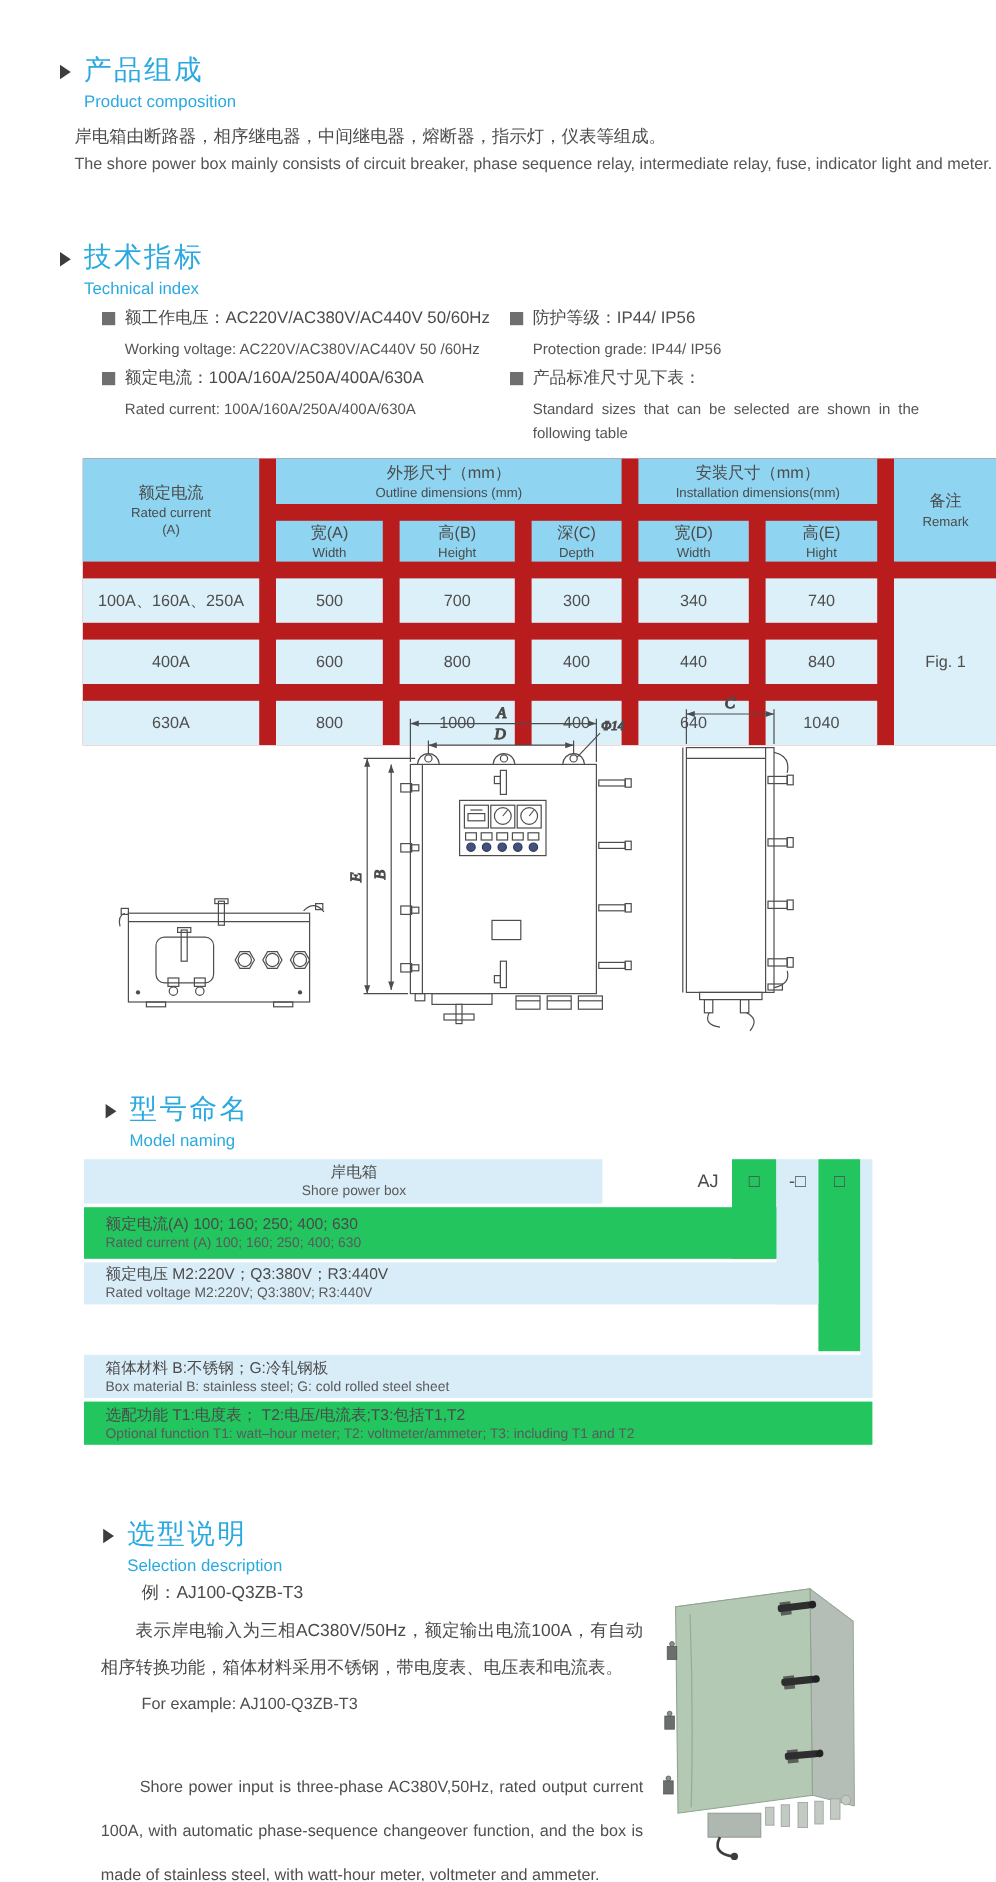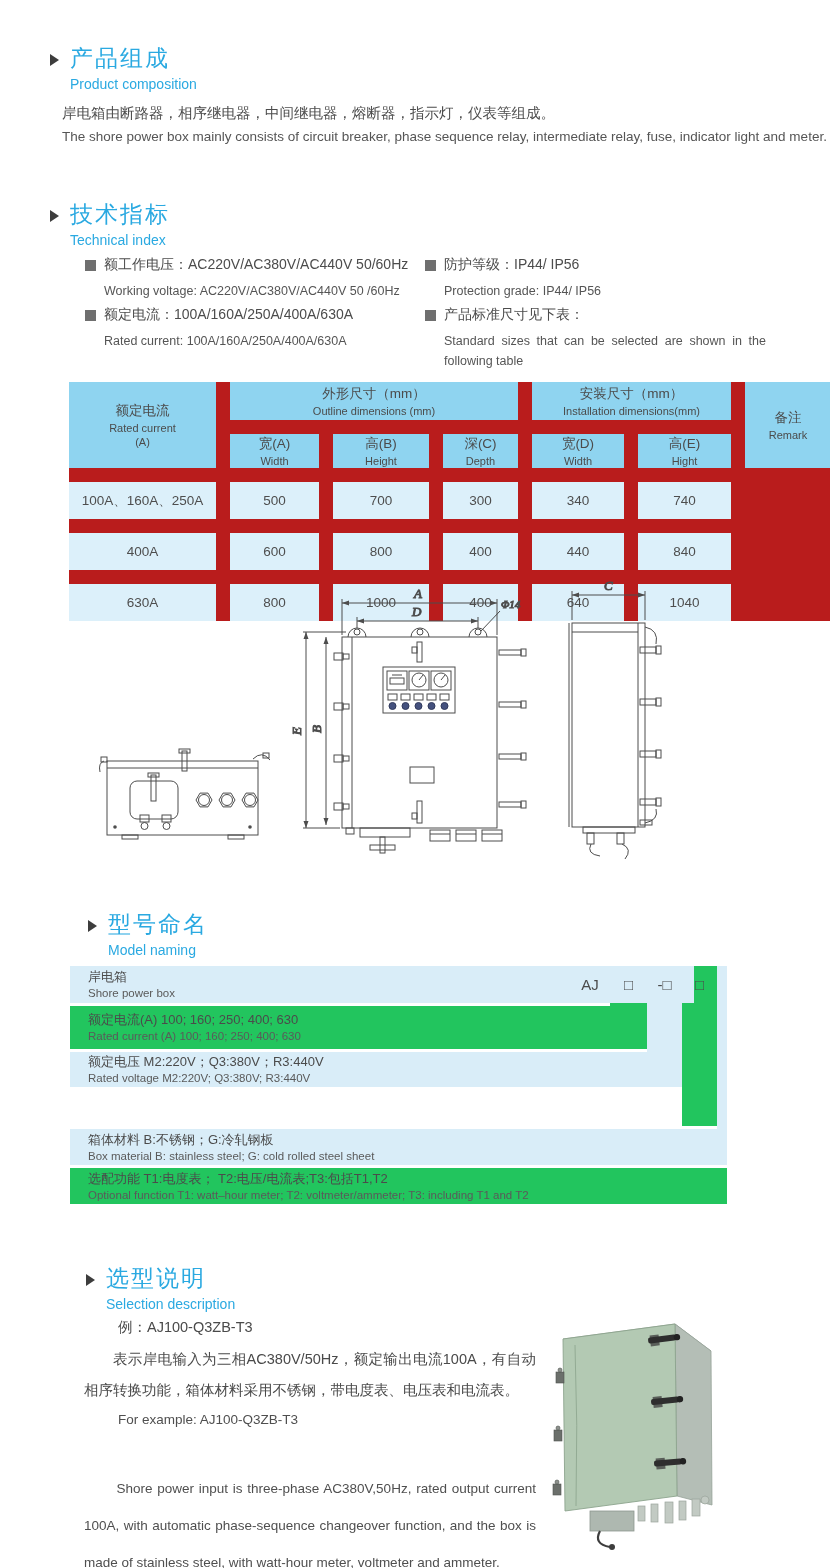--- a/index.html
+++ b/index.html
@@ -134,20 +134,21 @@
         <span class="z">高(E)</span>
         <span class="e">Hight</span>
       </div>
 
     <div class="bc" style="grid-area:3/1/4/2;">100A、160A、250A</div>
     <div class="bc" style="grid-area:3/2/4/3;">500</div>
     <div class="bc" style="grid-area:3/3/4/4;">700</div>
     <div class="bc" style="grid-area:3/4/4/5;">300</div>
     <div class="bc" style="grid-area:3/5/4/6;">340</div>
     <div class="bc" style="grid-area:3/6/4/7;">740</div>
+    <div class="bc" style="grid-area:3/7/6/8;">Fig. 1</div>
 
     <div class="bc" style="grid-area:4/1/5/2;">400A</div>
     <div class="bc" style="grid-area:4/2/5/3;">600</div>
     <div class="bc" style="grid-area:4/3/5/4;">800</div>
     <div class="bc" style="grid-area:4/4/5/5;">400</div>
     <div class="bc" style="grid-area:4/5/5/6;">440</div>
     <div class="bc" style="grid-area:4/6/5/7;">840</div>
 
     <div class="bc" style="grid-area:5/1/6/2;text-align:center;">630A</div>
     <div class="bc" style="grid-area:5/2/6/3;">800</div>
@@ -336,21 +337,21 @@
     </div>
   </div>
 
   <div class="mn">
 
     <div class="strip gray" style="left:540px;width:37px;height:83px;"></div>
     <div class="strip blue" style="left:577px;width:35px;height:121px;"></div>
     <div class="strip gray" style="left:612px;width:35px;height:160px;"></div>
     <div class="strip blue" style="left:647px;width:10px;height:199px;"></div>
 
-    <div class="mrow blue" style="top:0;height:37px;width:624px;">
+    <div class="mrow blue" style="top:0;height:37px;width:432px;align-items:center;">
       <div class="mzh">岸电箱</div>
       <div class="men">Shore power box</div>
     </div>
     <div class="mrow gray" style="top:40px;height:43px;width:577px;">
       <div class="mzh">额定电流(A)  100; 160; 250; 400; 630</div>
       <div class="men">Rated current (A) 100; 160; 250; 400; 630</div>
     </div>
     <div class="mrow blue" style="top:86px;height:35px;width:612px;">
       <div class="mzh">额定电压   M2:220V；Q3:380V；R3:440V</div>
       <div class="men">Rated voltage  M2:220V;  Q3:380V;  R3:440V</div>

